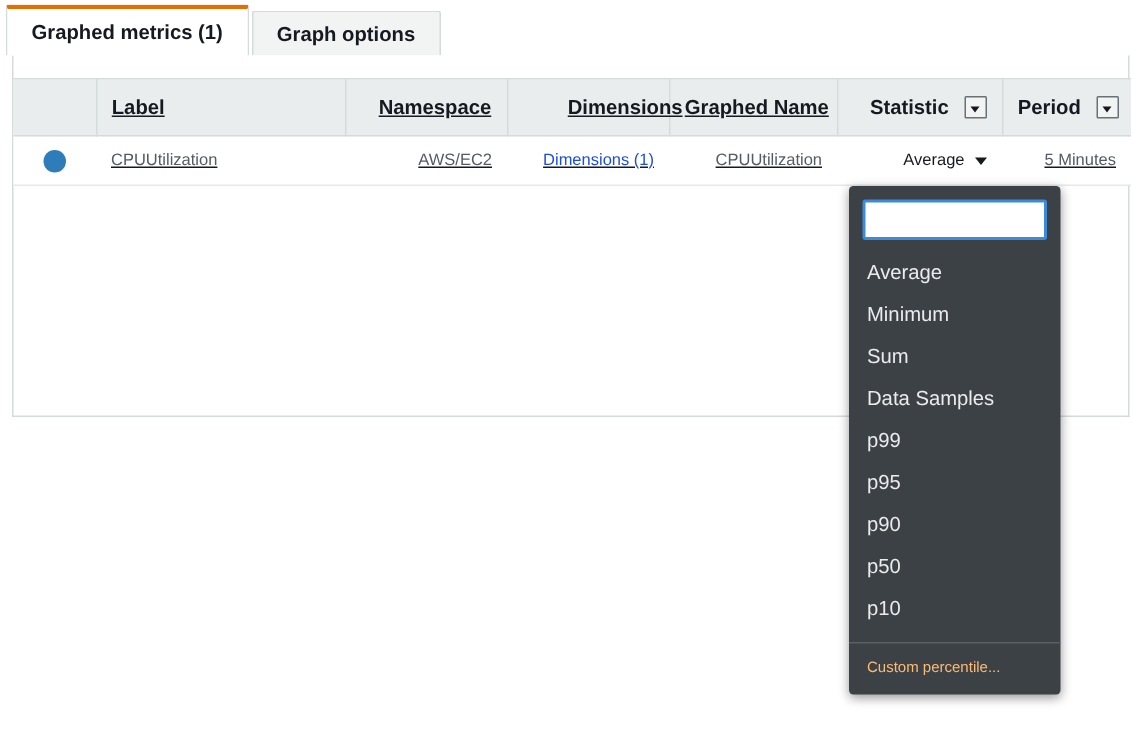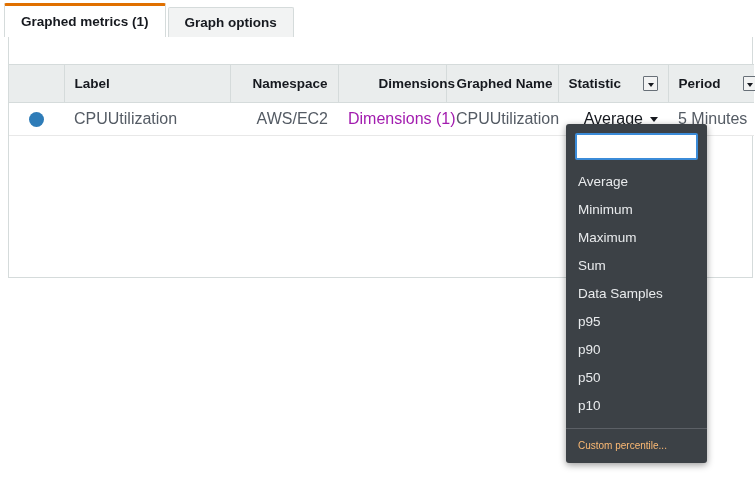--- a/index.html
+++ b/index.html
@@ -73,24 +73,25 @@
     background: #ffffff;
     border: 1px solid #d5dbdb;
     border-top: none;
     box-sizing: border-box;
   }
 
   
   .metrics-table {
     position: absolute;
     left: 0;
-    top: 27px;
+    top: 15px;
     width: 745px;
     border-collapse: collapse;
     table-layout: fixed;
+    text-decoration: underline;
   }
   .metrics-table th {
     height: 38px;
     background: #eaeded;
     border-top: 1px solid #d5dbdb;
     border-bottom: 1px solid #d5dbdb;
     border-right: 1px solid #d5dbdb;
     font-size: 13.5px;
     font-weight: bold;
     color: #16191f;
@@ -106,21 +107,21 @@
   .metrics-table th.col-label   { width: 166px; text-align: left; }
   .metrics-table th.col-ns      { width: 108px; text-align: right; }
   .metrics-table th.col-dim     { width: 108px; text-align: right; padding-left: 40px; }
   .metrics-table th.col-mn      { width: 112px; text-align: right; }
   .metrics-table th.col-stat    { width: 110px; text-align: right; }
   .metrics-table th.col-period  { width: 86px;  border-right: none; }
 
   .hdr-inner {
     display: inline-flex;
     align-items: center;
-    gap: 22px;
+    gap: 10px;
   }
   .hdr-btn-icon {
     display: inline-block;
     width: 13px;
     height: 13px;
     border: 1px solid #687078;
     border-radius: 1px;
     background: #f2f3f3;
     position: relative;
     cursor: pointer;
@@ -135,21 +136,21 @@
     margin-top: -1px;
     border-left: 3px solid transparent;
     border-right: 3px solid transparent;
     border-top: 4px solid #16191f;
   }
 
   .metrics-table td {
     height: 33px;
     background: #ffffff;
     border-bottom: 1px solid #e8e8e8;
-    font-size: 16px;
+    font-size: 11px;
     color: #545b64;
     padding: 0 10px;
     box-sizing: border-box;
     white-space: nowrap;
     vertical-align: middle;
     margin-top: 28px;
   }
   .metrics-table td.cell-sel { padding: 0; text-align: center; }
   .metrics-table td.cell-label  { text-align: left; }
   .metrics-table td.cell-ns,
@@ -175,21 +176,21 @@
     cursor: pointer;
   }
   .caret-down {
     display: inline-block;
     width: 0;
     height: 0;
     border-left: 4px solid transparent;
     border-right: 4px solid transparent;
     border-top: 5px solid #16191f;
   }
-  .dim-link { color: #a21caf; cursor: pointer; }
+  .dim-link { color: #1d4ed8; cursor: pointer; }
 
   
   .stat-dropdown {
     position: absolute;
     left: 566px;
     top: 124px;
     width: 141px;
     background: #3c4146;
     border-radius: 3px;
     box-shadow: 0 2px 7px rgba(0,0,0,0.4);
@@ -316,23 +317,23 @@
   </table>
 </div>
 
 <div class="stat-dropdown">
   <div class="dropdown-filter-wrap">
     <input class="dropdown-filter" type="text" autofocus="" placeholder="" style="">
   </div>
   <div class="dropdown-list">
     <div class="dropdown-item">Average</div>
     <div class="dropdown-item">Minimum</div>
-    <div class="dropdown-item">Maximum</div>
     <div class="dropdown-item">Sum</div>
     <div class="dropdown-item">Data Samples</div>
+    <div class="dropdown-item">p99</div>
     <div class="dropdown-item">p95</div>
     <div class="dropdown-item">p90</div>
     <div class="dropdown-item">p50</div>
     <div class="dropdown-item">p10</div>
   </div>
   <div class="dropdown-sep"></div>
   <div class="dropdown-footer">Custom percentile...</div>
 </div>
 
 </body></html>

